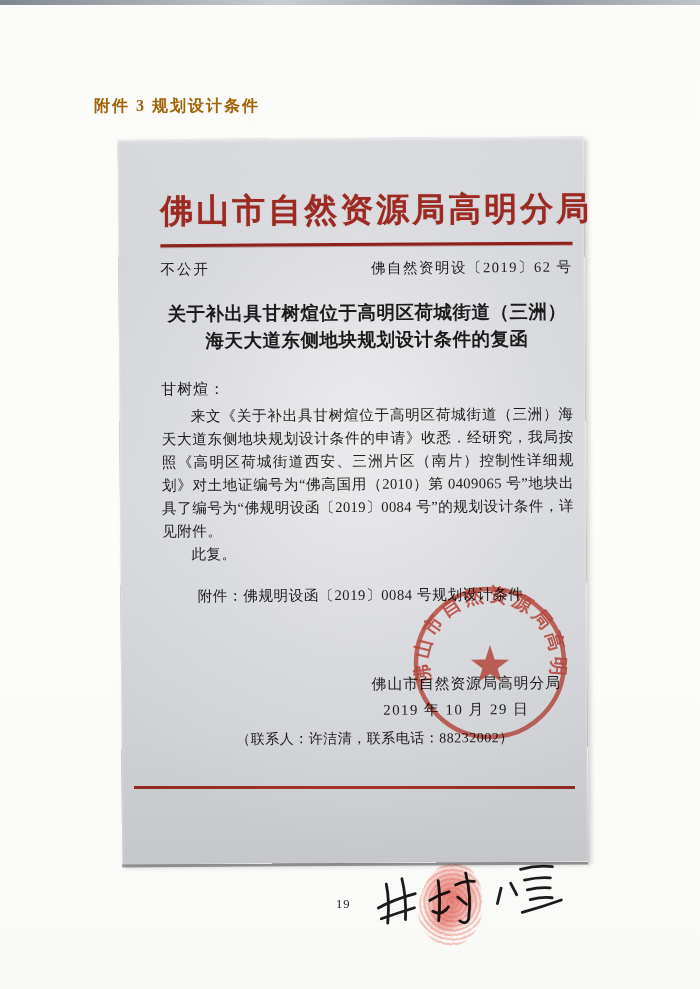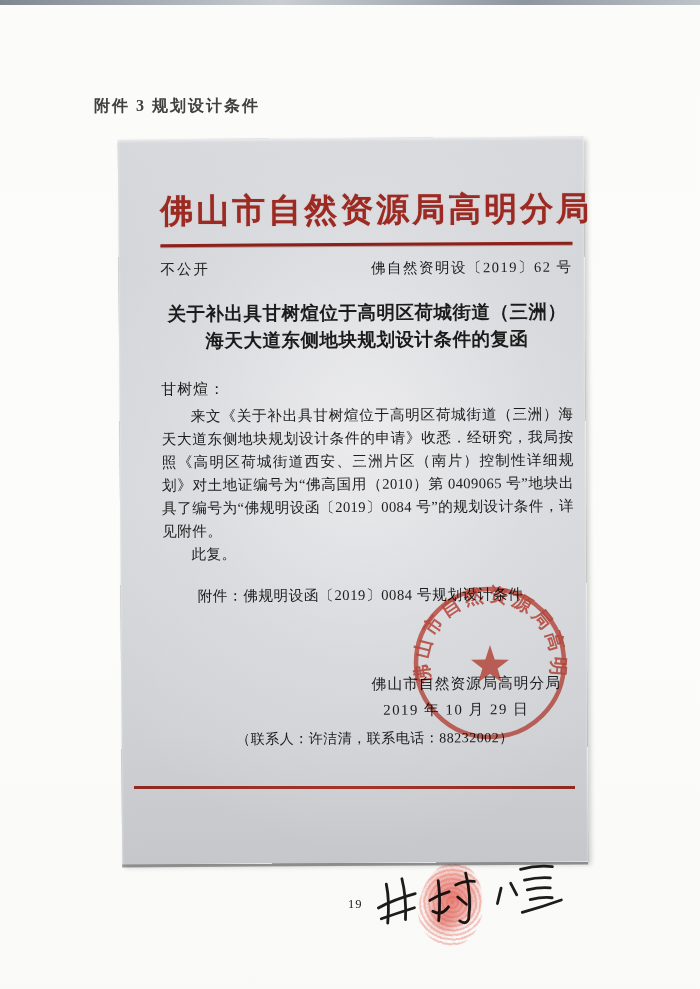--- a/index.html
+++ b/index.html
@@ -8,21 +8,21 @@
     background:linear-gradient(180deg,#fbfbf9 0%,#fcfcfa 60%,#f9f9f7 100%);
     font-family:"Liberation Serif","DejaVu Serif",serif;
     -webkit-font-smoothing:antialiased;
   }
   .scan-edge{
     position:absolute;top:0;left:0;width:700px;height:5px;
     background:linear-gradient(to right,rgba(95,105,118,.8),rgba(140,150,162,.45) 40%,rgba(105,115,128,.75) 75%,rgba(130,140,152,.5));
   }
   .attachment-label{
     position:absolute;left:94px;top:96px;
-    font-size:16px;font-weight:bold;color:#404040;letter-spacing:2px;
+    font-size:16px;font-weight:bold;color:#a16207;letter-spacing:2px;
   }
   
   .doc{
     position:absolute;left:120px;top:138px;width:466px;height:725px;
     box-sizing:border-box;padding:50px 12px 0 42px;
     background:
       radial-gradient(ellipse 340px 420px at 52% 40%, rgba(238,238,240,.9) 0%, rgba(222,223,226,.6) 55%, rgba(0,0,0,0) 100%),
       linear-gradient(180deg,#d7d8db 0%,#d2d3d7 18%,#d6d7da 50%,#cfd0d4 82%,#c6c7cb 100%);
     box-shadow:0 3px 0 rgba(90,90,92,.6), 3px 3px 5px rgba(0,0,0,.18), inset 0 2px 3px rgba(255,255,255,.5);
     transform:rotate(-0.35deg);
@@ -62,21 +62,21 @@
     border-radius:52% 48% 46% 54% / 58% 54% 46% 42%;
     background:
       radial-gradient(closest-side at 50% 42%, rgba(230,94,84,.8), rgba(230,94,84,.45) 58%, rgba(230,94,84,0) 100%),
       radial-gradient(closest-side at 42% 70%, rgba(212,70,60,.45), rgba(212,70,60,0) 75%),
       repeating-radial-gradient(circle at 52% 48%, rgba(243,150,140,.55) 0 2px, rgba(255,252,251,.25) 2px 4.5px);
     filter:blur(.5px);
     mix-blend-mode:multiply;
     transform:rotate(7deg);
   }
   .signature{position:absolute;left:362px;top:862px;mix-blend-mode:multiply;}
-  .page-number{position:absolute;left:348px;top:897px;font-size:12.5px;color:#222;letter-spacing:1px;}
+  .page-number{position:absolute;left:336px;top:897px;font-size:12.5px;color:#222;letter-spacing:1px;}
 </style>
 </head>
 <body>
 
 <div class="scan-edge"></div>
 
 <div class="attachment-label">附件 3  规划设计条件</div>
 
 <div class="doc">
   <h1 class="letterhead">佛山市自然资源局高明分局</h1>

